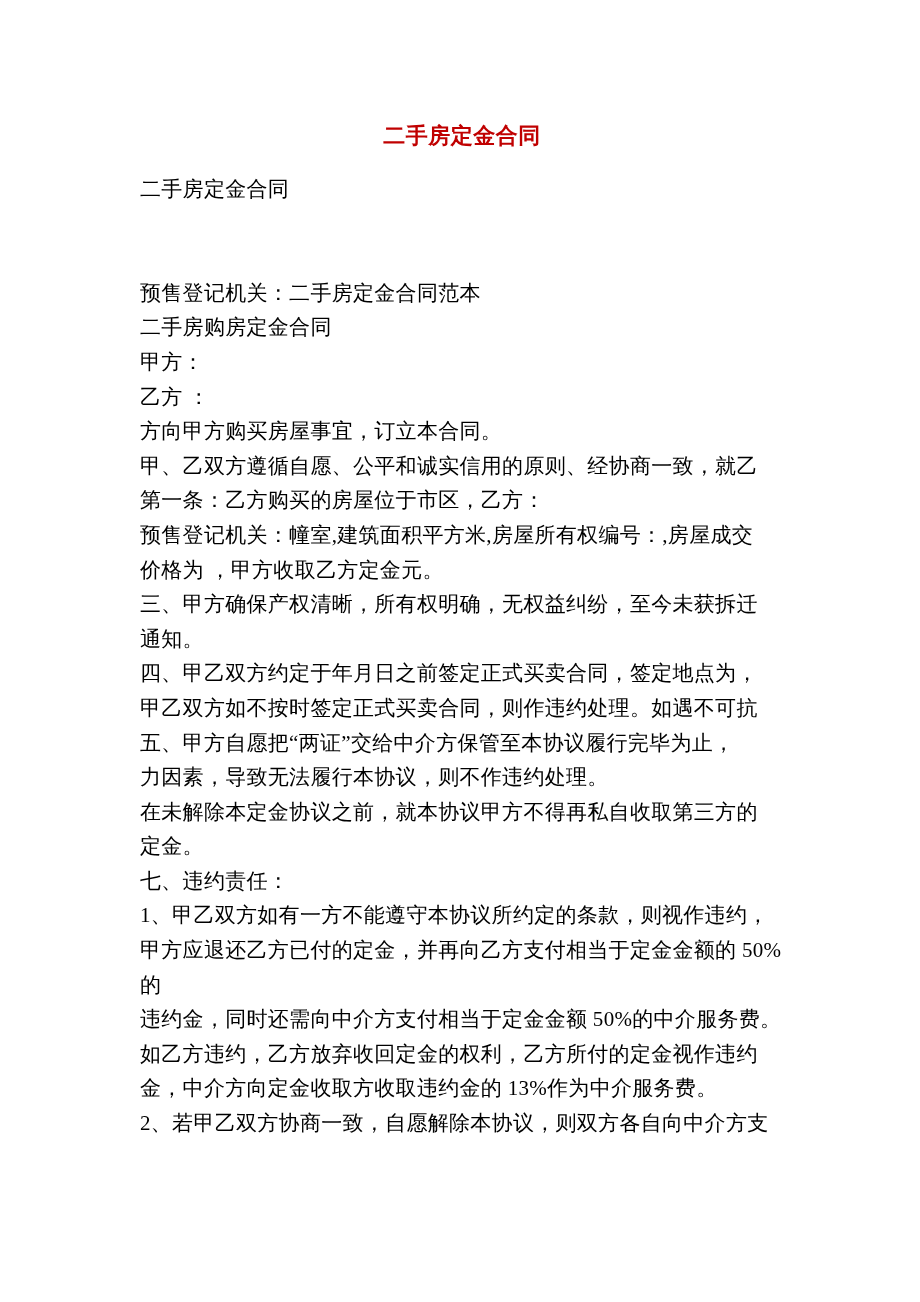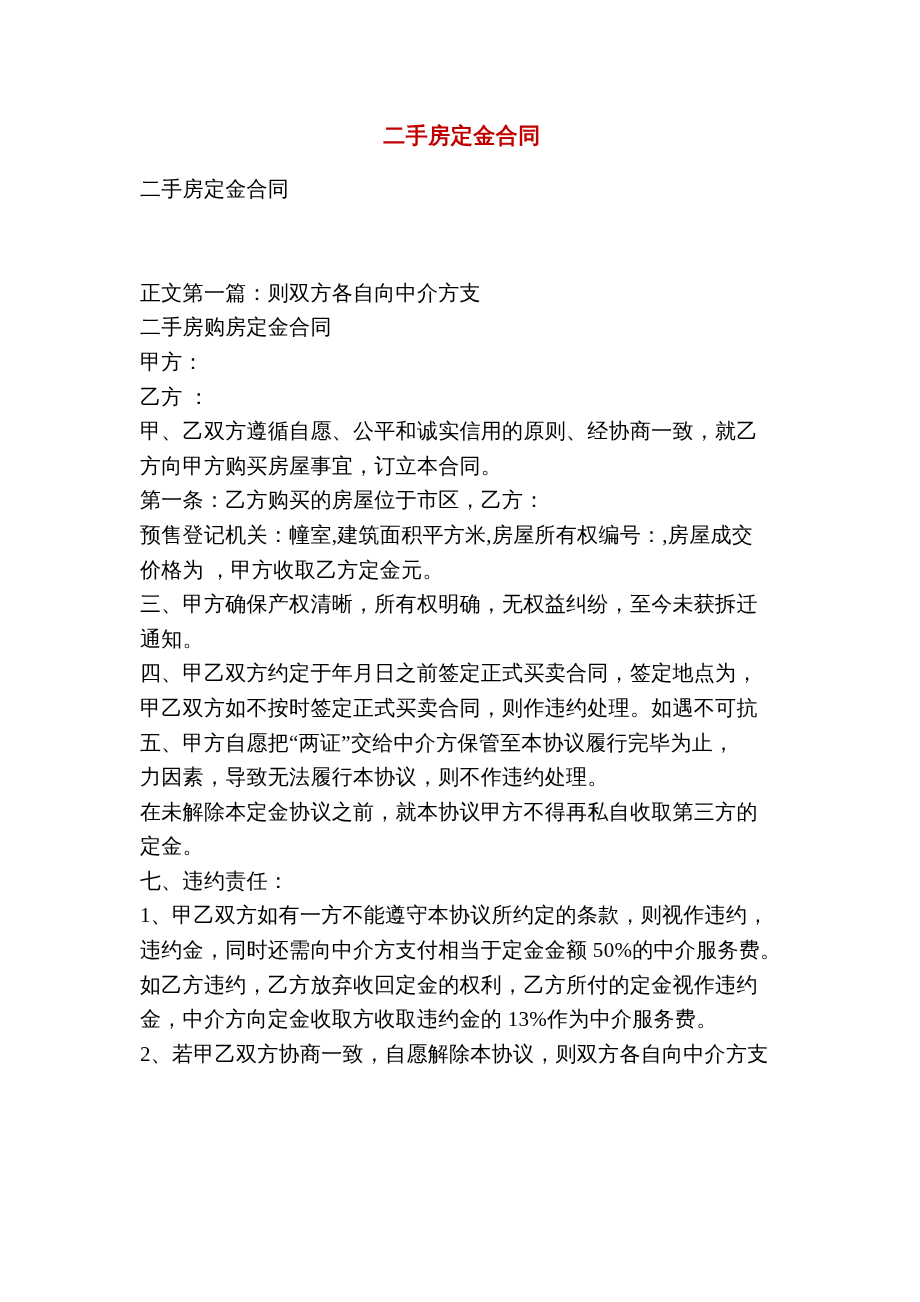--- a/index.html
+++ b/index.html
@@ -41,37 +41,38 @@
 </style>
 </head>
 <body>
 
 <div class="page">
   <h1 class="doc-title" style="color: rgb(192, 0, 0);">二手房定金合同</h1>
   <div class="doc-body">
       <div class="doc-line">二手房定金合同</div>
       <div class="doc-line"></div>
       <div class="doc-line"></div>
-      <div class="doc-line">正文第一篇：则双方各自向中介方支</div>
+      <div class="doc-line">预售登记机关：二手房定金合同范本</div>
       <div class="doc-line">二手房购房定金合同</div>
       <div class="doc-line">甲方：</div>
       <div class="doc-line">乙方 ：</div>
+      <div class="doc-line">方向甲方购买房屋事宜，订立本合同。</div>
       <div class="doc-line">甲、乙双方遵循自愿、公平和诚实信用的原则、经协商一致，就乙</div>
-      <div class="doc-line">方向甲方购买房屋事宜，订立本合同。</div>
       <div class="doc-line">第一条：乙方购买的房屋位于市区，乙方：</div>
       <div class="doc-line">预售登记机关：幢室,建筑面积平方米,房屋所有权编号：,房屋成交</div>
       <div class="doc-line">价格为 ，甲方收取乙方定金元。</div>
       <div class="doc-line">三、甲方确保产权清晰，所有权明确，无权益纠纷，至今未获拆迁</div>
       <div class="doc-line">通知。</div>
       <div class="doc-line">四、甲乙双方约定于年月日之前签定正式买卖合同，签定地点为，</div>
       <div class="doc-line">甲乙双方如不按时签定正式买卖合同，则作违约处理。如遇不可抗</div>
       <div class="doc-line">五、甲方自愿把“两证”交给中介方保管至本协议履行完毕为止，</div>
       <div class="doc-line">力因素，导致无法履行本协议，则不作违约处理。</div>
       <div class="doc-line">在未解除本定金协议之前，就本协议甲方不得再私自收取第三方的</div>
       <div class="doc-line">定金。</div>
       <div class="doc-line">七、违约责任：</div>
       <div class="doc-line">1、甲乙双方如有一方不能遵守本协议所约定的条款，则视作违约，</div>
+      <div class="doc-line">甲方应退还乙方已付的定金，并再向乙方支付相当于定金金额的 50%的</div>
       <div class="doc-line">违约金，同时还需向中介方支付相当于定金金额 50%的中介服务费。</div>
       <div class="doc-line">如乙方违约，乙方放弃收回定金的权利，乙方所付的定金视作违约</div>
       <div class="doc-line">金，中介方向定金收取方收取违约金的 13%作为中介服务费。</div>
       <div class="doc-line">2、若甲乙双方协商一致，自愿解除本协议，则双方各自向中介方支</div>
     </div>
 </div>
 
 </body></html>

